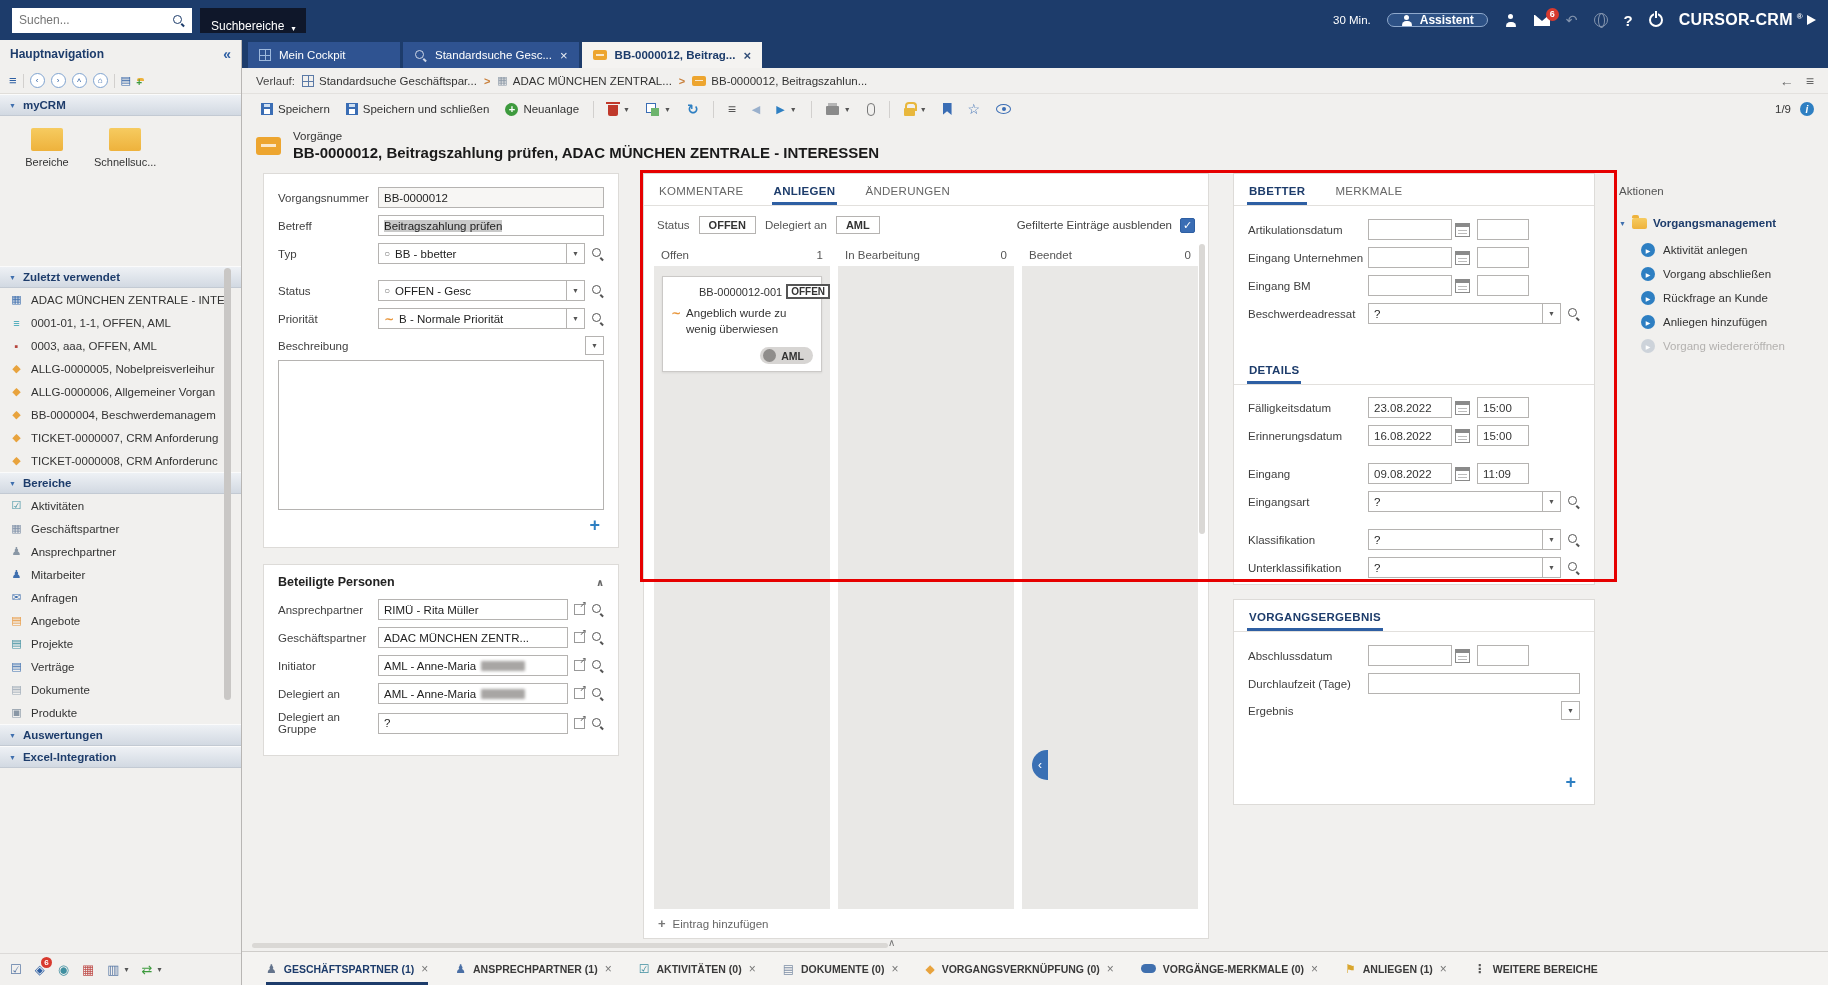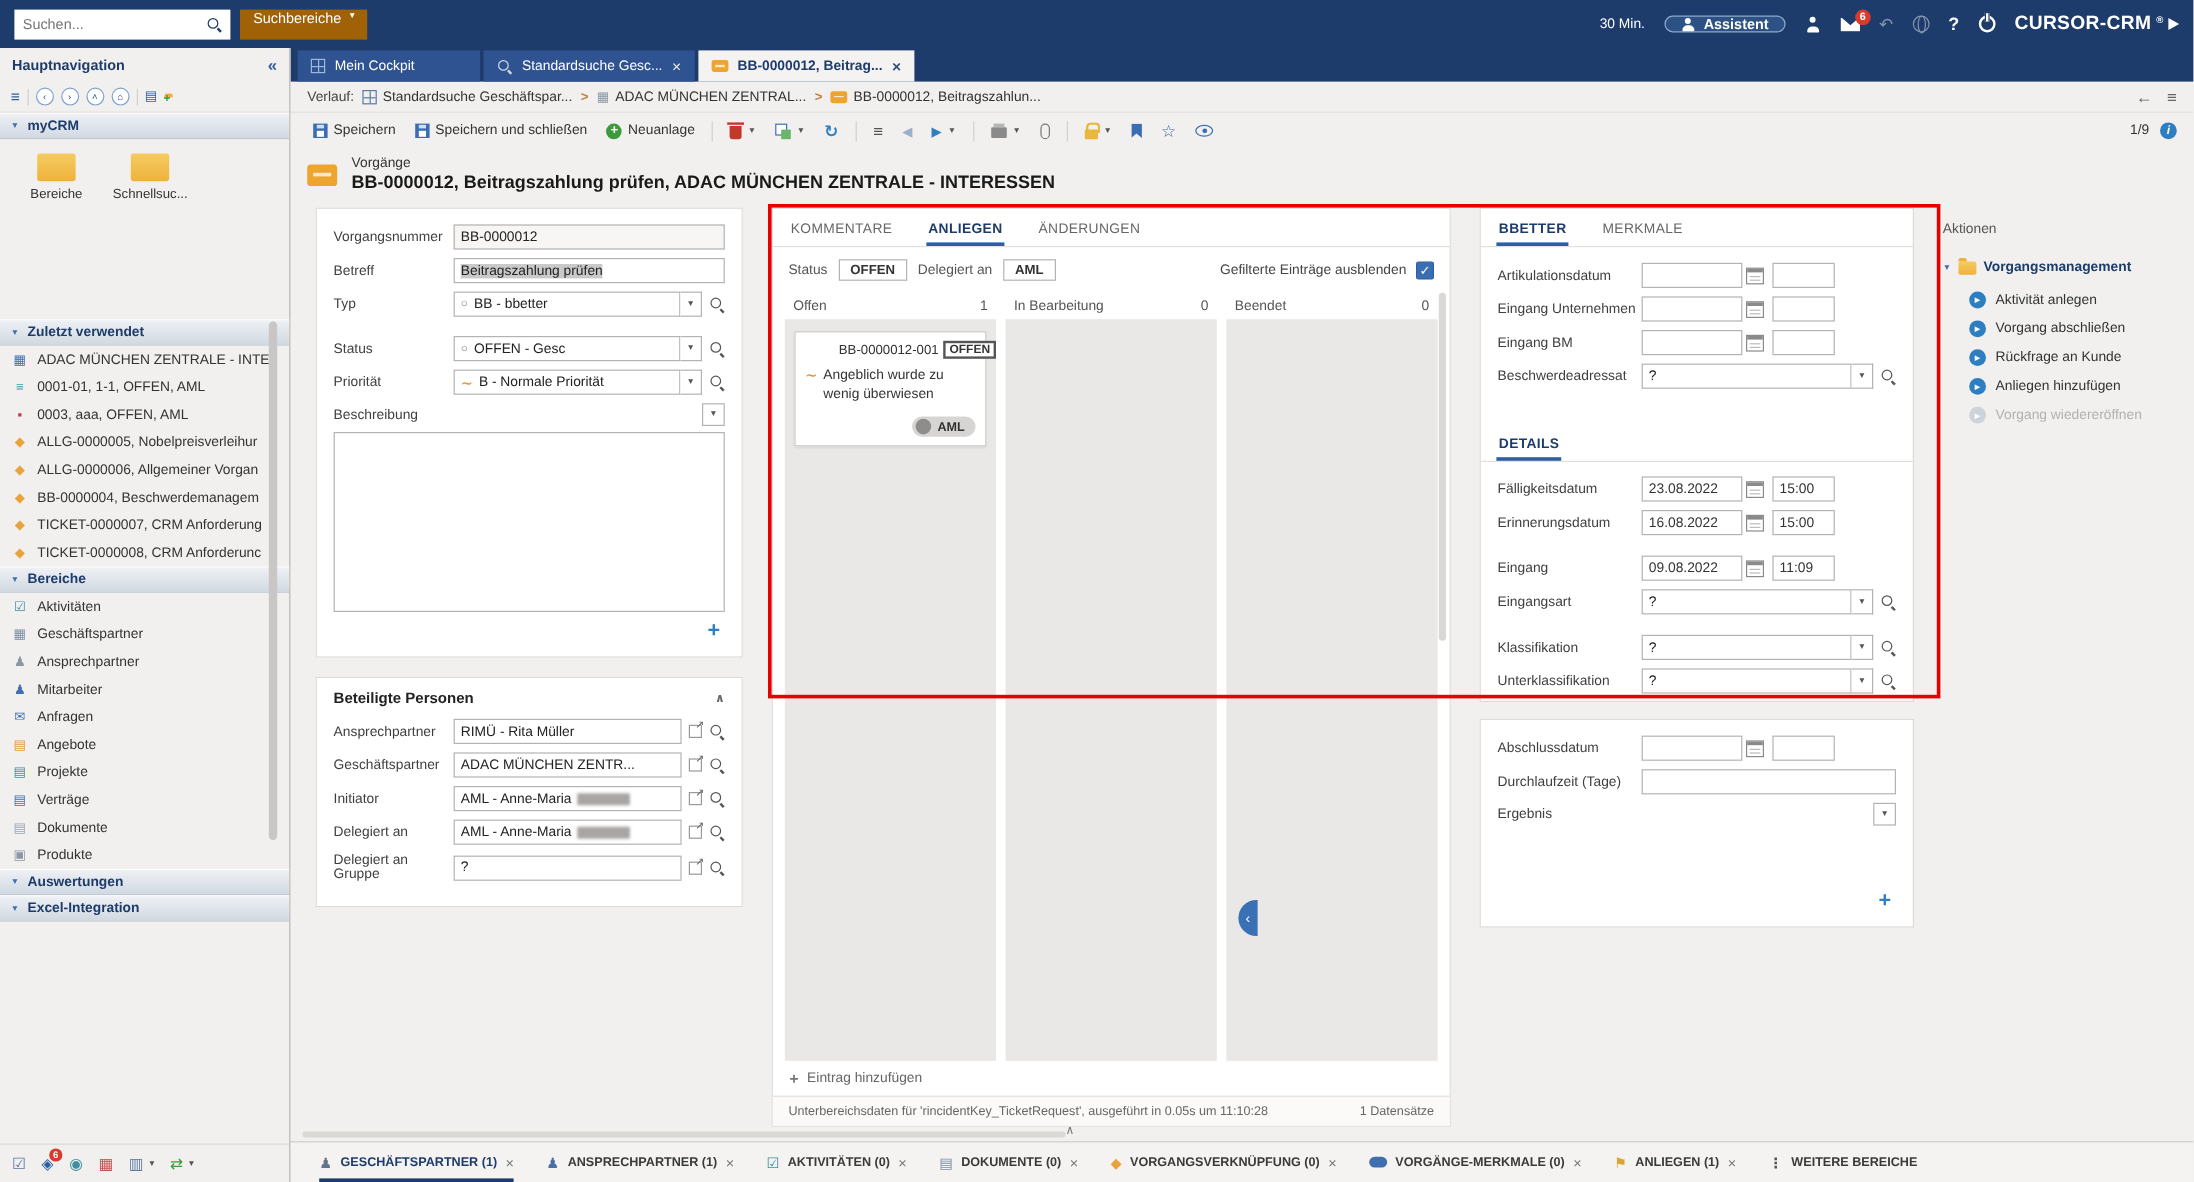--- a/index.html
+++ b/index.html
@@ -8,21 +8,21 @@
   .app { position:relative; width:1828px; height:985px; display:flex; flex-direction:column; background:#f1f0ee; }
 
   
   .topbar { height:40px; background:#1d3c6b; display:flex; align-items:center; padding:0 12px; flex-shrink:0; gap:8px; }
   .search-box { display:flex; align-items:center; background:#fff; height:25px; width:180px; padding:0 7px; }
   .search-box input { border:none; outline:none; flex:1; font-size:12px; font-family:inherit; color:#333; min-width:0; }
   .i-mag { position:relative; width:13px; height:13px; display:inline-block; flex-shrink:0; color:#555; }
   .i-mag::before { content:''; position:absolute; left:1px; top:1px; width:7px; height:7px; border:1.6px solid currentColor; border-radius:50%; }
   .i-mag::after { content:''; position:absolute; left:9.5px; top:9.5px; width:4px; height:2px; background:currentColor; transform:rotate(45deg); transform-origin:left top; }
   .search-box .i-mag { color:#1d3c6b; }
-  .scope-btn { height:25px; background:#a16207; color:#fff; display:flex; align-items:flex-start; gap:7px; padding:0 11px; font-size:12px; }
+  .scope-btn { height:25px; background:#0f172a; color:#fff; display:flex; align-items:flex-end; gap:7px; padding:0 11px; font-size:12px; }
   .caret { font-size:8px; }
   .topbar-right { margin-left:auto; display:flex; align-items:center; gap:16px; color:#fff; }
   .timer { font-size:11.5px; }
   .assistant-pill { display:flex; align-items:center; gap:7px; border:1px solid #8fa9cc; background:#2d5185; border-radius:13px; height:14px; padding:0 13px; font-weight:bold; font-size:12px; color:#fff; }
   .i-person { width:12px; height:11px; position:relative; display:inline-block; color:#fff; }
   .i-person::before { content:''; position:absolute; top:0; left:50%; margin-left:-2.5px; width:5px; height:5px; border-radius:50%; background:currentColor; }
   .i-person::after { content:''; position:absolute; bottom:0; left:50%; margin-left:-5px; width:10px; height:5px; border-radius:5px 5px 1px 1px; background:currentColor; }
   .mail-wrap { position:relative; }
   .i-mail { width:16px; height:11px; background:#fff; position:relative; display:block; }
   .i-mail::after { content:''; position:absolute; left:1px; top:0; border-left:7px solid transparent; border-right:7px solid transparent; border-top:6px solid #1d3c6b; }
@@ -648,24 +648,20 @@
                 <span>Beendet</span>
                 <span>0</span>
               </div>
               <div class="kcol-body"></div>
             </div>
           </div>
           <div class="add-entry">
             <span class="p">+</span>
             <span>Eintrag hinzufügen</span>
           </div>
-          <div class="mid-status">
-            <span>Unterbereichsdaten für 'rincidentKey_TicketRequest', ausgeführt in 0.05s um 11:10:28</span>
-            <span>1 Datensätze</span>
-          </div>
           <div class="mid-scrollbar"></div>
           <div class="mid-handle">
               <span>‹</span>
             </div>
         </div>
 
         <div class="right-col">
           <div class="panel" style="height:412px;">
             <div class="panel-tabbar">
               <span class="ptab active">BBETTER</span>
@@ -736,20 +732,23 @@
               <div class="f-row">
                 <span class="f-label2">Unterklassifikation</span>
                 <div class="f-input">?</div>
                 <span class="f-dd">▼</span>
                 <span class="i-mag f-mag"></span>
               </div>
             </div>
           </div>
 
           <div class="panel">
+            <div class="panel-tabbar">
+              <span class="ptab active">VORGANGSERGEBNIS</span>
+            </div>
             <div class="panel-body">
               <div class="f-row">
                 <span class="f-label2">Abschlussdatum</span>
                 <div class="f-date"></div>
                 <span class="i-cal"></span>
                 <div class="f-time"></div>
               </div>
               <div class="f-row">
                 <span class="f-label2">Durchlaufzeit (Tage)</span>
                 <div class="f-input"></div>

